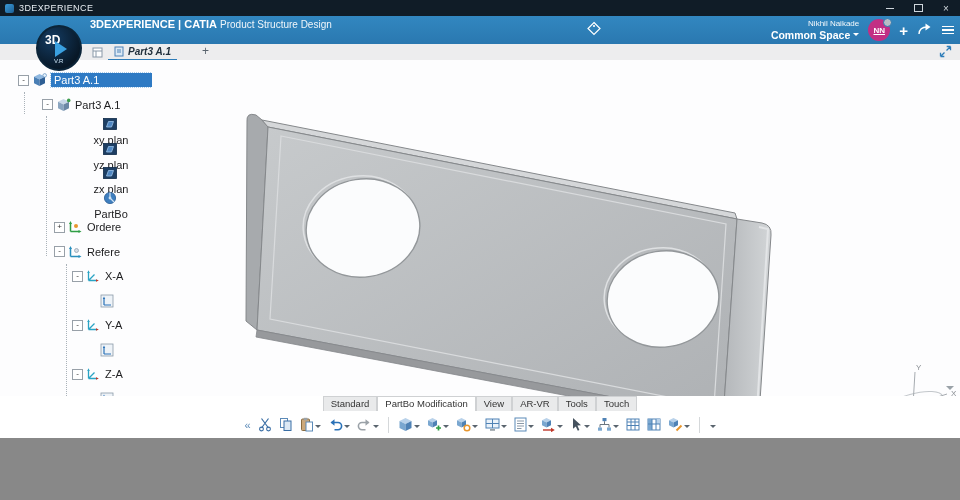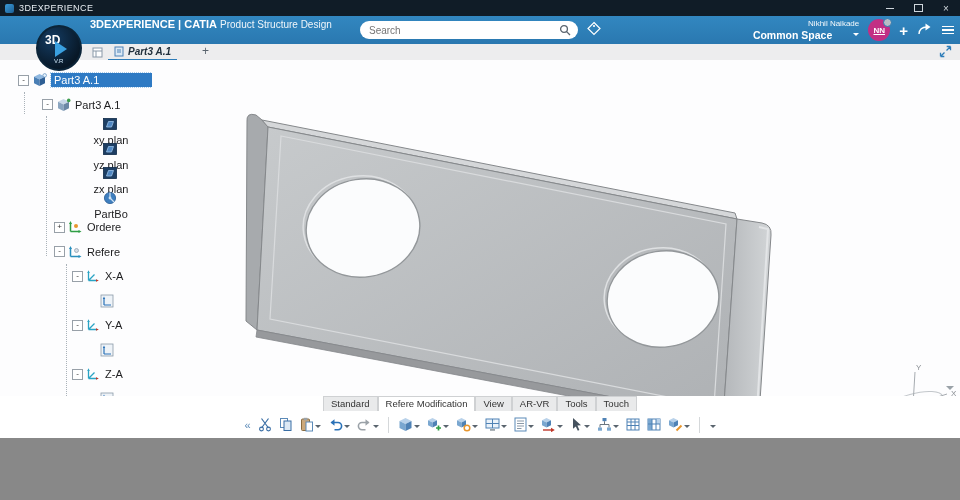--- a/index.html
+++ b/index.html
@@ -31,21 +31,21 @@
   .brand .module{font-weight:normal;font-size:10px;opacity:.92;}
   .searchwrap{position:absolute;left:360px;top:5px;width:218px;height:18px;background:#fff;
               border-radius:9px;display:flex;align-items:center;}
   .searchwrap input{flex:1;border:none;outline:none;background:transparent;font-size:10px;
                     padding:0 4px 0 9px;color:#333;font-family:"Liberation Sans",sans-serif;}
   .search-mag{margin-right:7px;display:flex;}
   .tagbtn{position:absolute;left:586px;top:5px;display:flex;}
   .usercluster{position:absolute;right:6px;top:2px;height:24px;display:flex;align-items:center;gap:9px;color:#fff;}
   .uc-text{text-align:right;line-height:1.15;}
   .uc-name{font-size:8px;opacity:.95;}
-  .uc-space{font-size:10.5px;font-weight:bold;display:flex;align-items:center;gap:21px;}
+  .uc-space{font-size:10.5px;font-weight:bold;display:flex;align-items:center;gap:3px;}
   .caret-dn{width:0;height:0;border:3.5px solid transparent;border-top-color:#fff;margin-top:3px;}
   .avatar{position:relative;width:22px;height:22px;border-radius:50%;background:#c22f84;
           display:flex;align-items:center;justify-content:center;font-size:8px;font-weight:bold;color:#fff;text-decoration:underline;}
   .avatar .badge{position:absolute;top:-1px;right:-2px;width:7px;height:7px;border-radius:50%;
                  background:#b9bfc5;border:1px solid #2a78b0;}
   .plusbtn{font-size:15px;font-weight:bold;line-height:1;}
   .menubtn{display:flex;flex-direction:column;gap:2px;}
   .menubtn i{display:block;width:12px;height:1.5px;background:#fff;}
 
   
@@ -109,29 +109,20 @@
       <span class="win-btn">×</span>
     </div>
   </div>
 
   <div class="header">
     <div class="brand">
       <b>3DEXPERIENCE</b>
       <b>|</b>
       <b>CATIA</b>
       <span class="module">Product Structure Design</span>
-    </div>
-    <div class="searchwrap">
-      <input type="text" placeholder="Search" style="">
-      <span class="search-mag">
-        <svg width="12" height="12">
-            <circle cx="5" cy="5" r="3.4" fill="none" stroke="#5a646e" stroke-width="1.3"></circle>
-            <path d="M7.6 7.6 L11 11" stroke="#5a646e" stroke-width="1.3"></path>
-          </svg>
-      </span>
     </div>
     <span class="tagbtn">
       <svg width="16" height="16" viewBox="0 0 16 16">
           <path d="M8 1.5 L14 7.5 L8 13.5 L2 7.5 Z" fill="none" stroke="#fff" stroke-width="1.2"></path>
           <circle cx="8" cy="5" r="1.1" fill="#fff"></circle>
         </svg>
     </span>
     <div class="usercluster">
       <div class="uc-text">
         <div class="uc-name">Nikhil Naikade</div>
@@ -420,21 +411,21 @@
             </svg>
           </span>
         <span class="tlabel"></span>
       </div>
     </div>
   </div>
 
   <div class="bottombar">
     <div class="btabs">
       <span class="btab">Standard</span>
-      <span class="btab active">Refere Modification</span>
+      <span class="btab active">PartBo Modification</span>
       <span class="btab">View</span>
       <span class="btab">AR-VR</span>
       <span class="btab">Tools</span>
       <span class="btab">Touch</span>
     </div>
 
     <div class="btools">
       <span class="tbtn">
           <span class="collapse-gl">«</span>
         </span>

